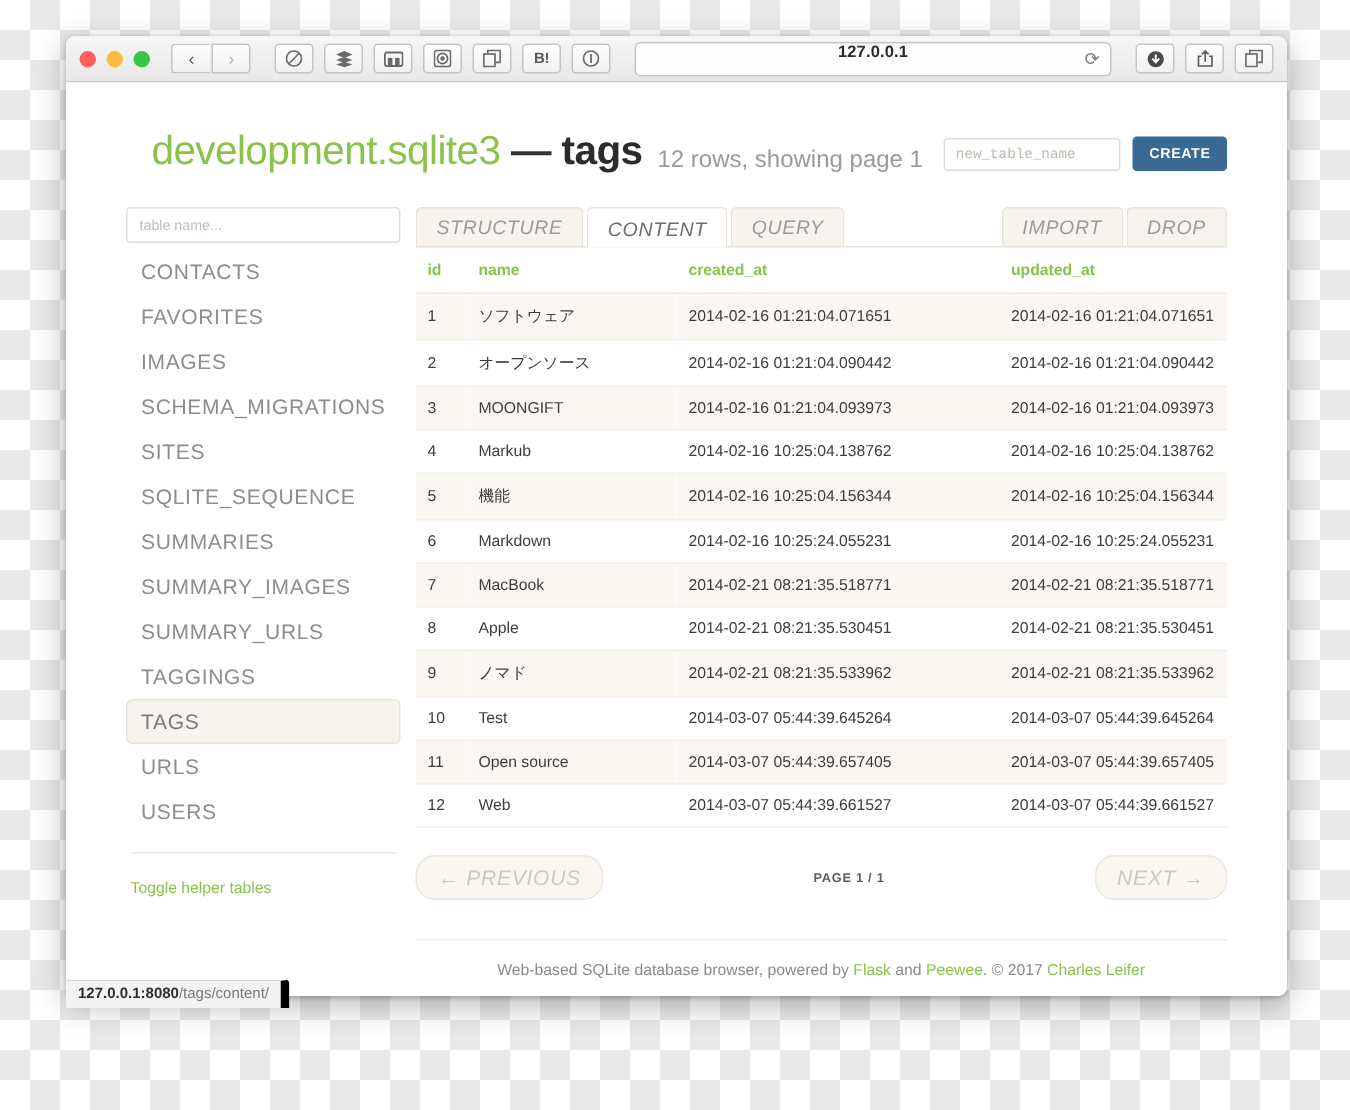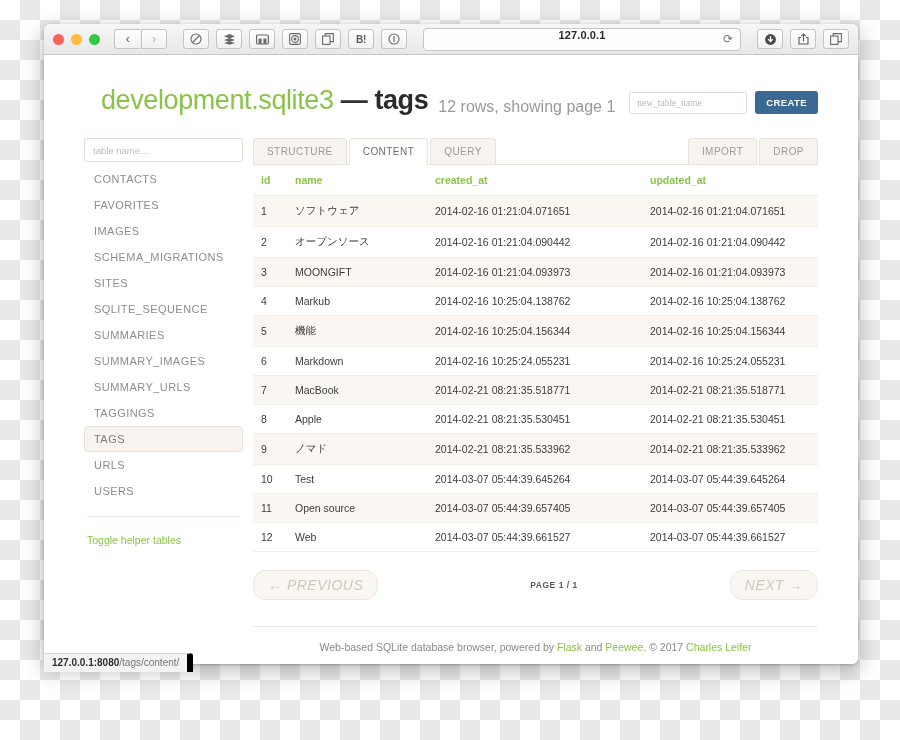--- a/index.html
+++ b/index.html
@@ -155,21 +155,21 @@
   .new-table-input {
     width: 118px; height: 22px;
     border: 1px solid #e2ddd4;
     border-radius: 3px;
     background: #fff;
     font-size: 9.5px;
     color: #6a6a6a;
     padding: 0 7px;
     box-sizing: border-box;
     outline: none;
-    font-family: Liberation Serif, serif;
+    font-family: Liberation Mono, monospace;
   }
   .new-table-input::placeholder { color: #bdb8ae; }
   .create-btn {
     height: 23px;
     background: #3a6a93;
     color: #fff;
     border: none;
     border-radius: 3px;
     font-size: 9.5px;
     font-weight: 700;
@@ -196,21 +196,21 @@
     background: #fff;
     font-family: "Liberation Sans", sans-serif;
     margin-bottom: 4px;
   }
   .table-filter::placeholder { color: #c2bcb2; }
 
   ul.tbl-list { list-style: none; margin: 0; padding: 0; }
   ul.tbl-list li a {
     display: block;
     padding: 6px 9px;
-    font-size: 11px;
+    font-size: 14px;
     letter-spacing: 0.45px;
     color: #8d8d8d;
     text-decoration: none;
     border-radius: 4px;
     border: 1px solid transparent;
     box-sizing: border-box;
   }
   ul.tbl-list li.active a {
     background: #f7f4ef;
     border-color: #e8e2d8;
@@ -230,35 +230,35 @@
 
   
   .tab-row {
     display: flex;
     align-items: flex-end;
     border-bottom: 1px solid #e8e2d8;
     height: 27px;
     box-sizing: border-box;
   }
   .tab {
-    font-size: 10px;
+    font-size: 13px;
     letter-spacing: 0.45px;
     color: #9b9b9b;
     padding: 7px 13px;
     background: #f7f4ef;
     border: 1px solid #e8e2d8;
     border-bottom: none;
     border-radius: 4px 4px 0 0;
     margin-right: 2px;
     text-decoration: none;
     line-height: 1;
     position: relative;
     box-sizing: border-box;
     height: 26px;
-    display: flex; align-items: center;
+    display: flex; align-items: center; font-style: italic;
   }
   .tab.active {
     background: #ffffff;
     color: #6d6d6d;
     height: 27px;
     margin-bottom: -1px;
   }
   .tab-right { margin-left: auto; display: flex; }
   .tab-right .tab { margin-right: 0; margin-left: 2px; }
 

